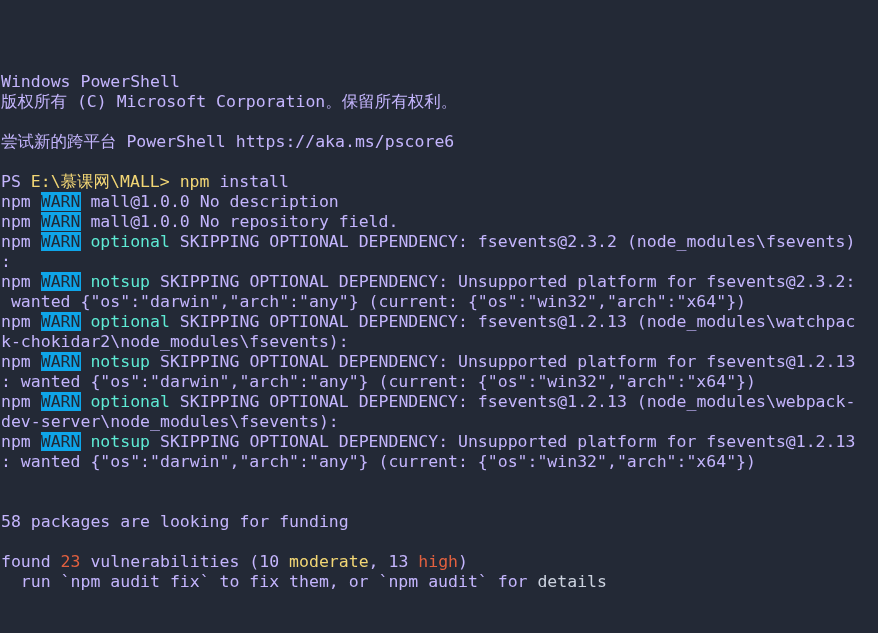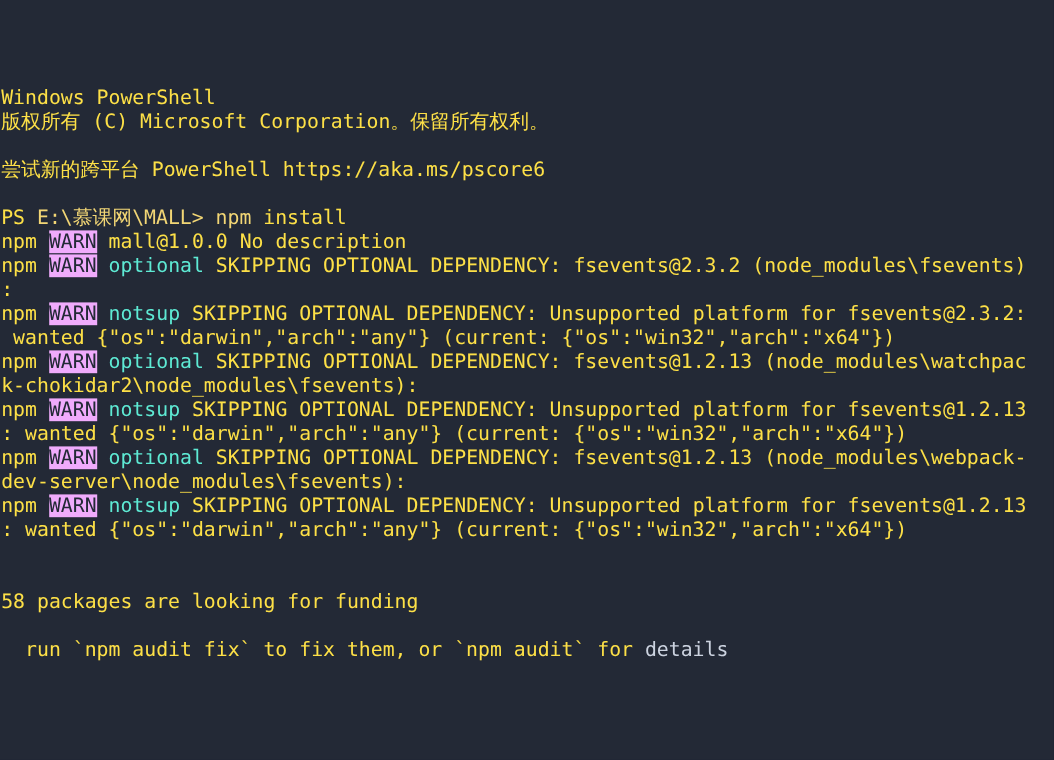--- a/index.html
+++ b/index.html
@@ -29,27 +29,27 @@
     white-space: pre;
     height: 20px;
     padding-left: 1px;
     box-sizing: border-box;
   }
   .blank {
     white-space: pre;
     height: 20px;
   }
   
-  .c-default { color: #fde047; }
+  .c-default { color: #c4b5fd; }
   .c-yellow  { color: #f2d675; margin-top: 40px; }
   .c-magenta { color: #5eead4; }
   .c-red     { color: #e2603f; }
   .c-link    { color: #ccd3e0; }
   .warn-badge {
-    background: #f0abfc;
+    background: #0ea5e9;
     color: #232936;
     padding: 0 0px;
   }
 </style>
 </head>
 <body>
 
 <div id="terminal">
 
   <div class="pad-top"></div>
@@ -61,20 +61,21 @@
   <div class="blank"> </div>
 
   <div class="line"><span class="c-default">尝试新的跨平台</span><span class="c-default"> PowerShell https://aka.ms/pscore6</span></div>
 
   <div class="blank"> </div>
 
   <div class="line"><span class="c-default">PS </span><span class="c-yellow">E:\慕课网\MALL&gt;</span><span class="c-default"> </span><span class="c-yellow">npm</span><span class="c-default"> install</span></div>
 
   <div class="line"><span class="c-default">npm </span><span class="warn-badge">WARN</span><span class="c-default"> mall@1.0.0 No description</span></div>
 
+  <div class="line"><span class="c-default">npm </span><span class="warn-badge">WARN</span><span class="c-default"> mall@1.0.0 No repository field.</span></div>
 
   <div class="line"><span class="c-default">npm </span><span class="warn-badge">WARN</span><span class="c-default"> </span><span class="c-magenta">optional</span><span class="c-default"> SKIPPING OPTIONAL DEPENDENCY: fsevents@2.3.2 (node_modules\fsevents)</span></div>
 
   <div class="line"><span class="c-default">:</span></div>
 
   <div class="line"><span class="c-default">npm </span><span class="warn-badge">WARN</span><span class="c-default"> </span><span class="c-magenta">notsup</span><span class="c-default"> SKIPPING OPTIONAL DEPENDENCY: Unsupported platform for fsevents@2.3.2:</span></div>
 
   <div class="line"><span class="c-default"> wanted {"os":"darwin","arch":"any"} (current: {"os":"win32","arch":"x64"})</span></div>
 
   <div class="line"><span class="c-default">npm </span><span class="warn-badge">WARN</span><span class="c-default"> </span><span class="c-magenta">optional</span><span class="c-default"> SKIPPING OPTIONAL DEPENDENCY: fsevents@1.2.13 (node_modules\watchpac</span></div>
@@ -96,16 +97,17 @@
   <div class="blank"> </div>
 
 
   <div class="blank"> </div>
 
   <div class="line"><span class="c-default">58 packages are looking for funding</span></div>
 
 
   <div class="blank"> </div>
 
+  <div class="line"><span class="c-default">found </span><span class="c-red">23</span><span class="c-default"> vulnerabilities (10 </span><span class="c-yellow">moderate</span><span class="c-default">, 13 </span><span class="c-red">high</span><span class="c-default">)</span></div>
 
   <div class="line"><span class="c-default">  run `npm audit fix` to fix them, or `npm audit` for </span><span class="c-link">details</span></div>
 
 </div>
 
 </body></html>

